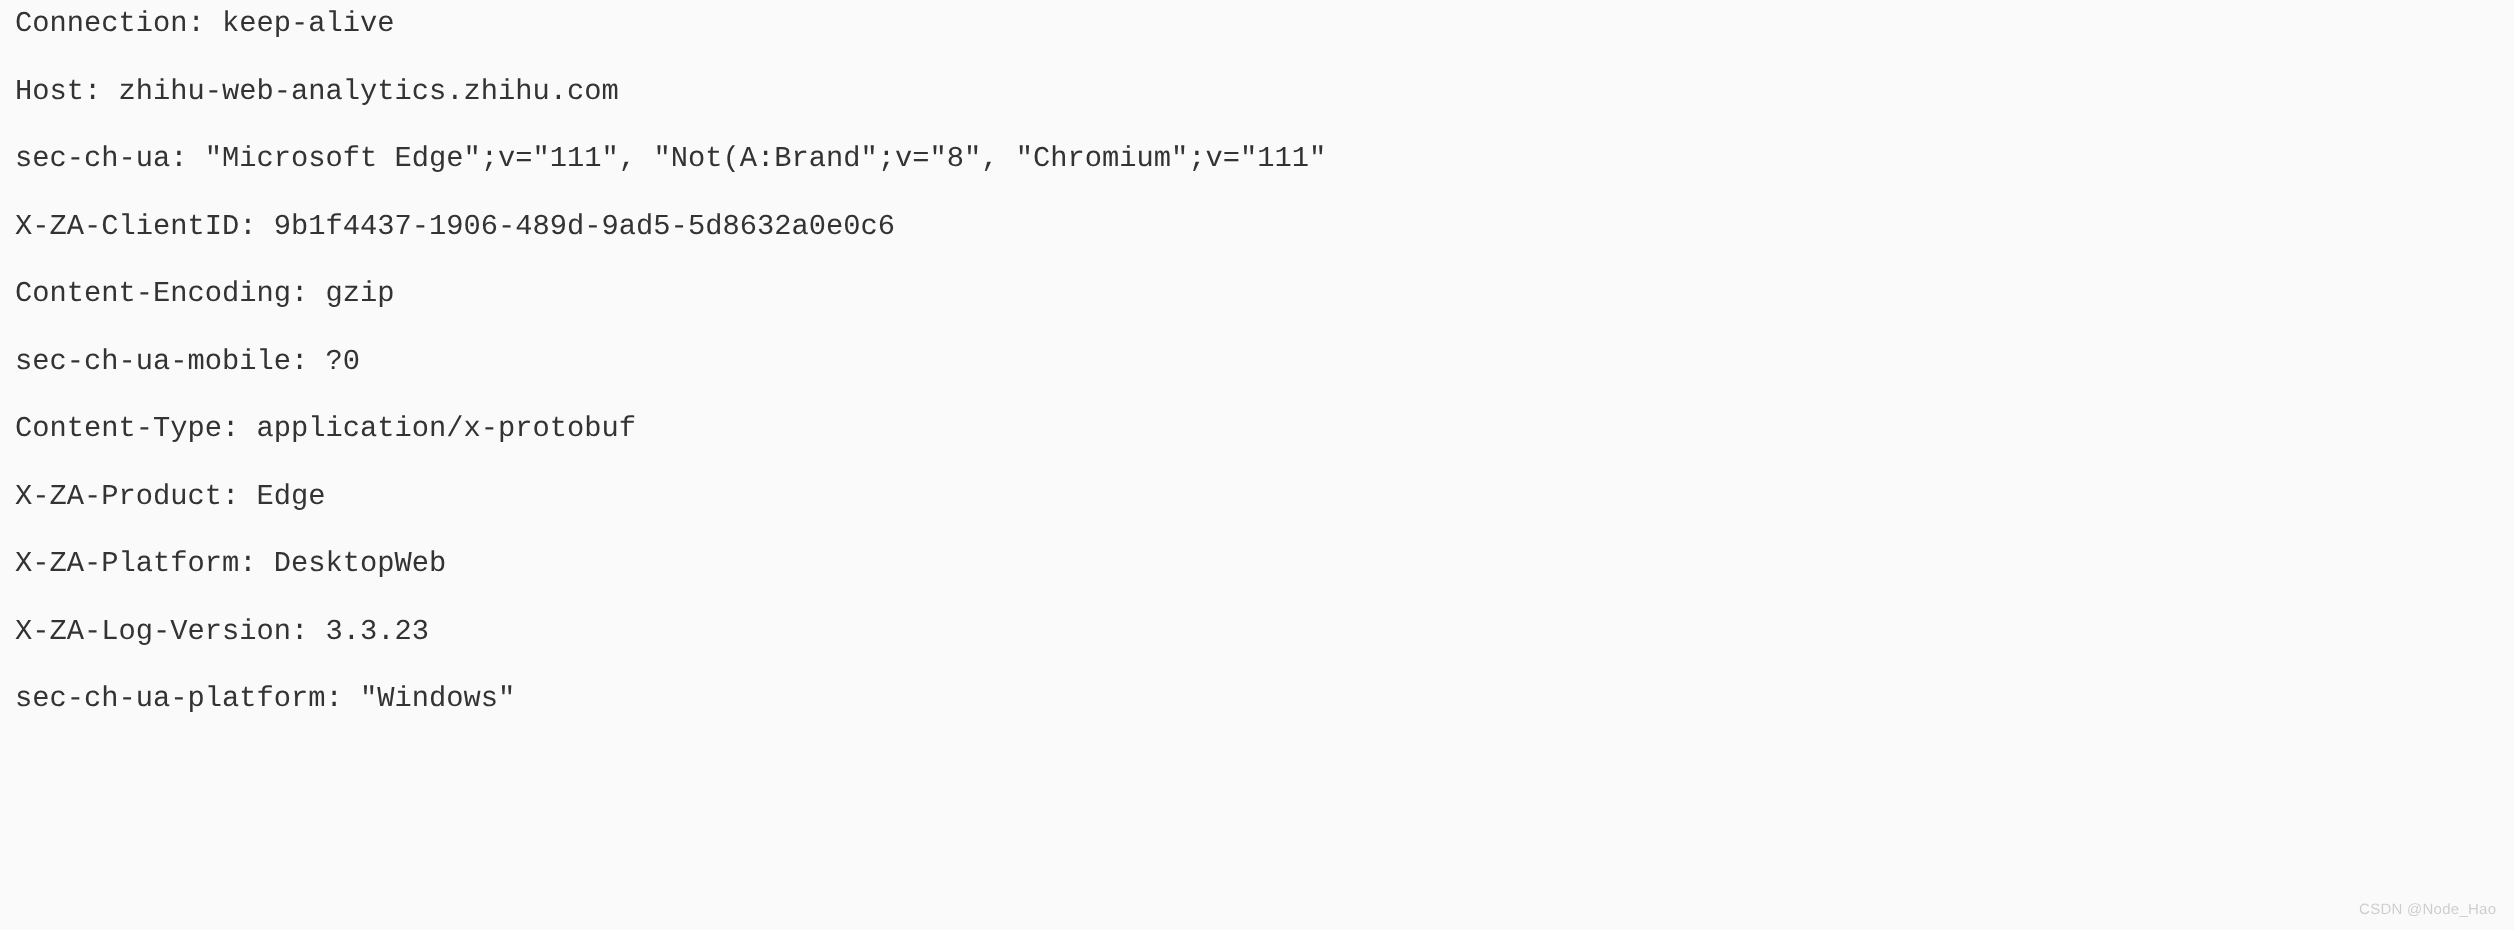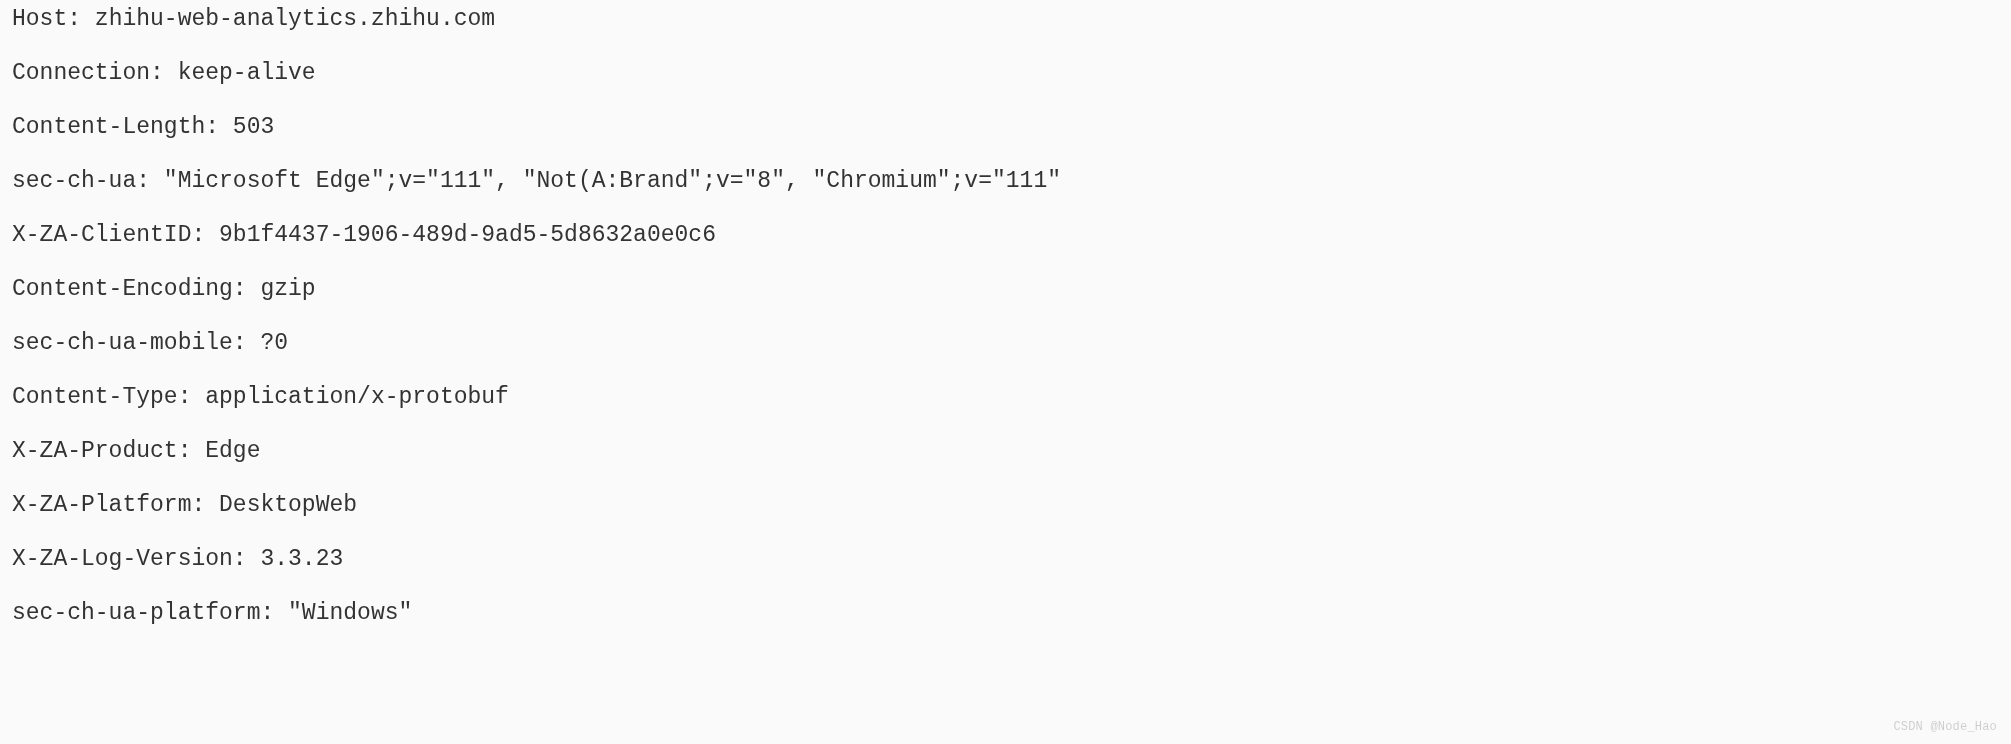--- a/index.html
+++ b/index.html
@@ -20,34 +20,33 @@
     white-space: pre;
     letter-spacing: 0px;
   }
   .line { display: block; }
   .k { }
   .v { }
   .watermark {
     position: absolute;
     right: 14px;
     bottom: 10px;
-    font-family: Liberation Mono, monospace;
+    font-family: Liberation Sans, sans-serif;
     font-size: 12px;
     color: rgba(0,0,0,0.18);
     letter-spacing: 0.2px;
     user-select: none;
     pointer-events: none;
   }
 </style>
 </head>
 <body>
 
-<pre class="headers"><span class="line"><span class="k">Host</span>: <span class="v">zhihu-web-analytics.zhihu.com</span></span>
-<span class="line"><span class="k">Connection</span>: <span class="v">keep-alive</span></span>
-<span class="line"><span class="k">Content-Length</span>: <span class="v">503</span></span>
+<pre class="headers"><span class="line"><span class="k">Connection</span>: <span class="v">keep-alive</span></span>
+<span class="line"><span class="k">Host</span>: <span class="v">zhihu-web-analytics.zhihu.com</span></span>
 <span class="line"><span class="k">sec-ch-ua</span>: <span class="v">"Microsoft Edge";v="111", "Not(A:Brand";v="8", "Chromium";v="111"</span></span>
 <span class="line"><span class="k">X-ZA-ClientID</span>: <span class="v">9b1f4437-1906-489d-9ad5-5d8632a0e0c6</span></span>
 <span class="line"><span class="k">Content-Encoding</span>: <span class="v">gzip</span></span>
 <span class="line"><span class="k">sec-ch-ua-mobile</span>: <span class="v">?0</span></span>
 <span class="line"><span class="k">Content-Type</span>: <span class="v">application/x-protobuf</span></span>
 <span class="line"><span class="k">X-ZA-Product</span>: <span class="v">Edge</span></span>
 <span class="line"><span class="k">X-ZA-Platform</span>: <span class="v">DesktopWeb</span></span>
 <span class="line"><span class="k">X-ZA-Log-Version</span>: <span class="v">3.3.23</span></span>
 <span class="line"><span class="k">sec-ch-ua-platform</span>: <span class="v">"Windows"</span></span>
 

